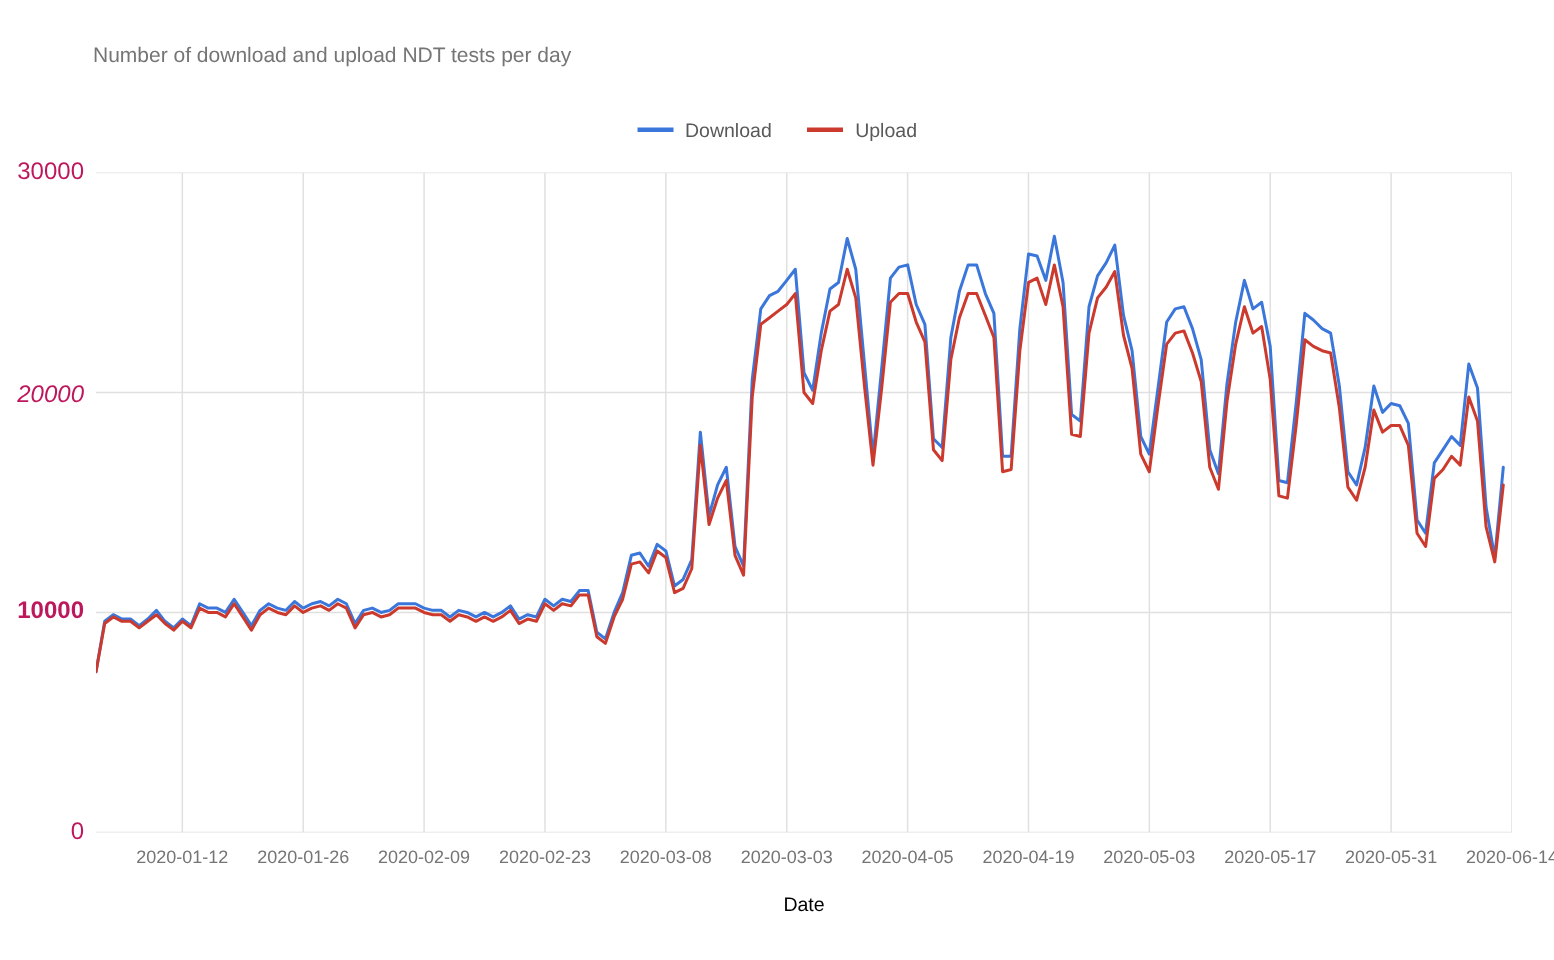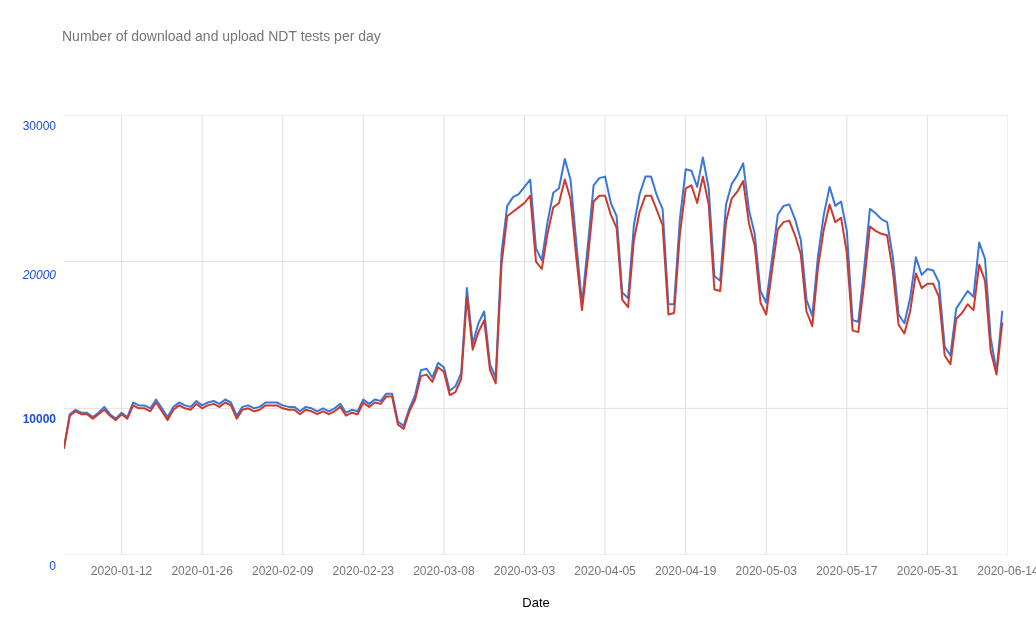--- a/index.html
+++ b/index.html
@@ -55,24 +55,23 @@
   .plot svg {
     position: absolute;
     left: 0;
     top: 0;
   }
   .ytick {
     position: absolute;
     right: 100%;
     margin-right: 8px;
     transform: translateY(-50%);
-    font-size: 12px;
-    color: #1d4ed8;
+    font-size: 16px;
+    color: #be185d;
     white-space: nowrap;
-    margin-top: 11px;
   }
   .xtick {
     position: absolute;
     top: 100%;
     margin-top: 9px;
     transform: translateX(-50%);
     font-size: 12px;
     color: #757575;
     white-space: nowrap;
   }
@@ -95,20 +94,30 @@
     stroke-linejoin: round;
     stroke-linecap: round;
   }
 </style>
 </head>
 <body>
 
 <div class="wrap">
   <div class="title">Number of download and upload NDT tests per day</div>
 
+  <div class="legend">
+    <span class="item">
+      <span class="swatch" style="background:#3b77db"></span>
+      <span>Download</span>
+    </span>
+    <span class="item">
+      <span class="swatch" style="background:#cc3a2d"></span>
+      <span>Upload</span>
+    </span>
+  </div>
 
   <div class="plot">
     <svg id="svg" width="944" height="440">
       <g id="grid" class="grid">
           <line x1="0" x2="944" y1="440" y2="440"></line>
           <line x1="0" x2="944" y1="293.33333333333337" y2="293.33333333333337"></line>
           <line x1="0" x2="944" y1="146.66666666666669" y2="146.66666666666669"></line>
           <line x1="0" x2="944" y1="0" y2="0"></line>
           <line x1="57.5609756097561" x2="57.5609756097561" y1="0" y2="440"></line>
           <line x1="138.14634146341461" x2="138.14634146341461" y1="0" y2="440"></line>

